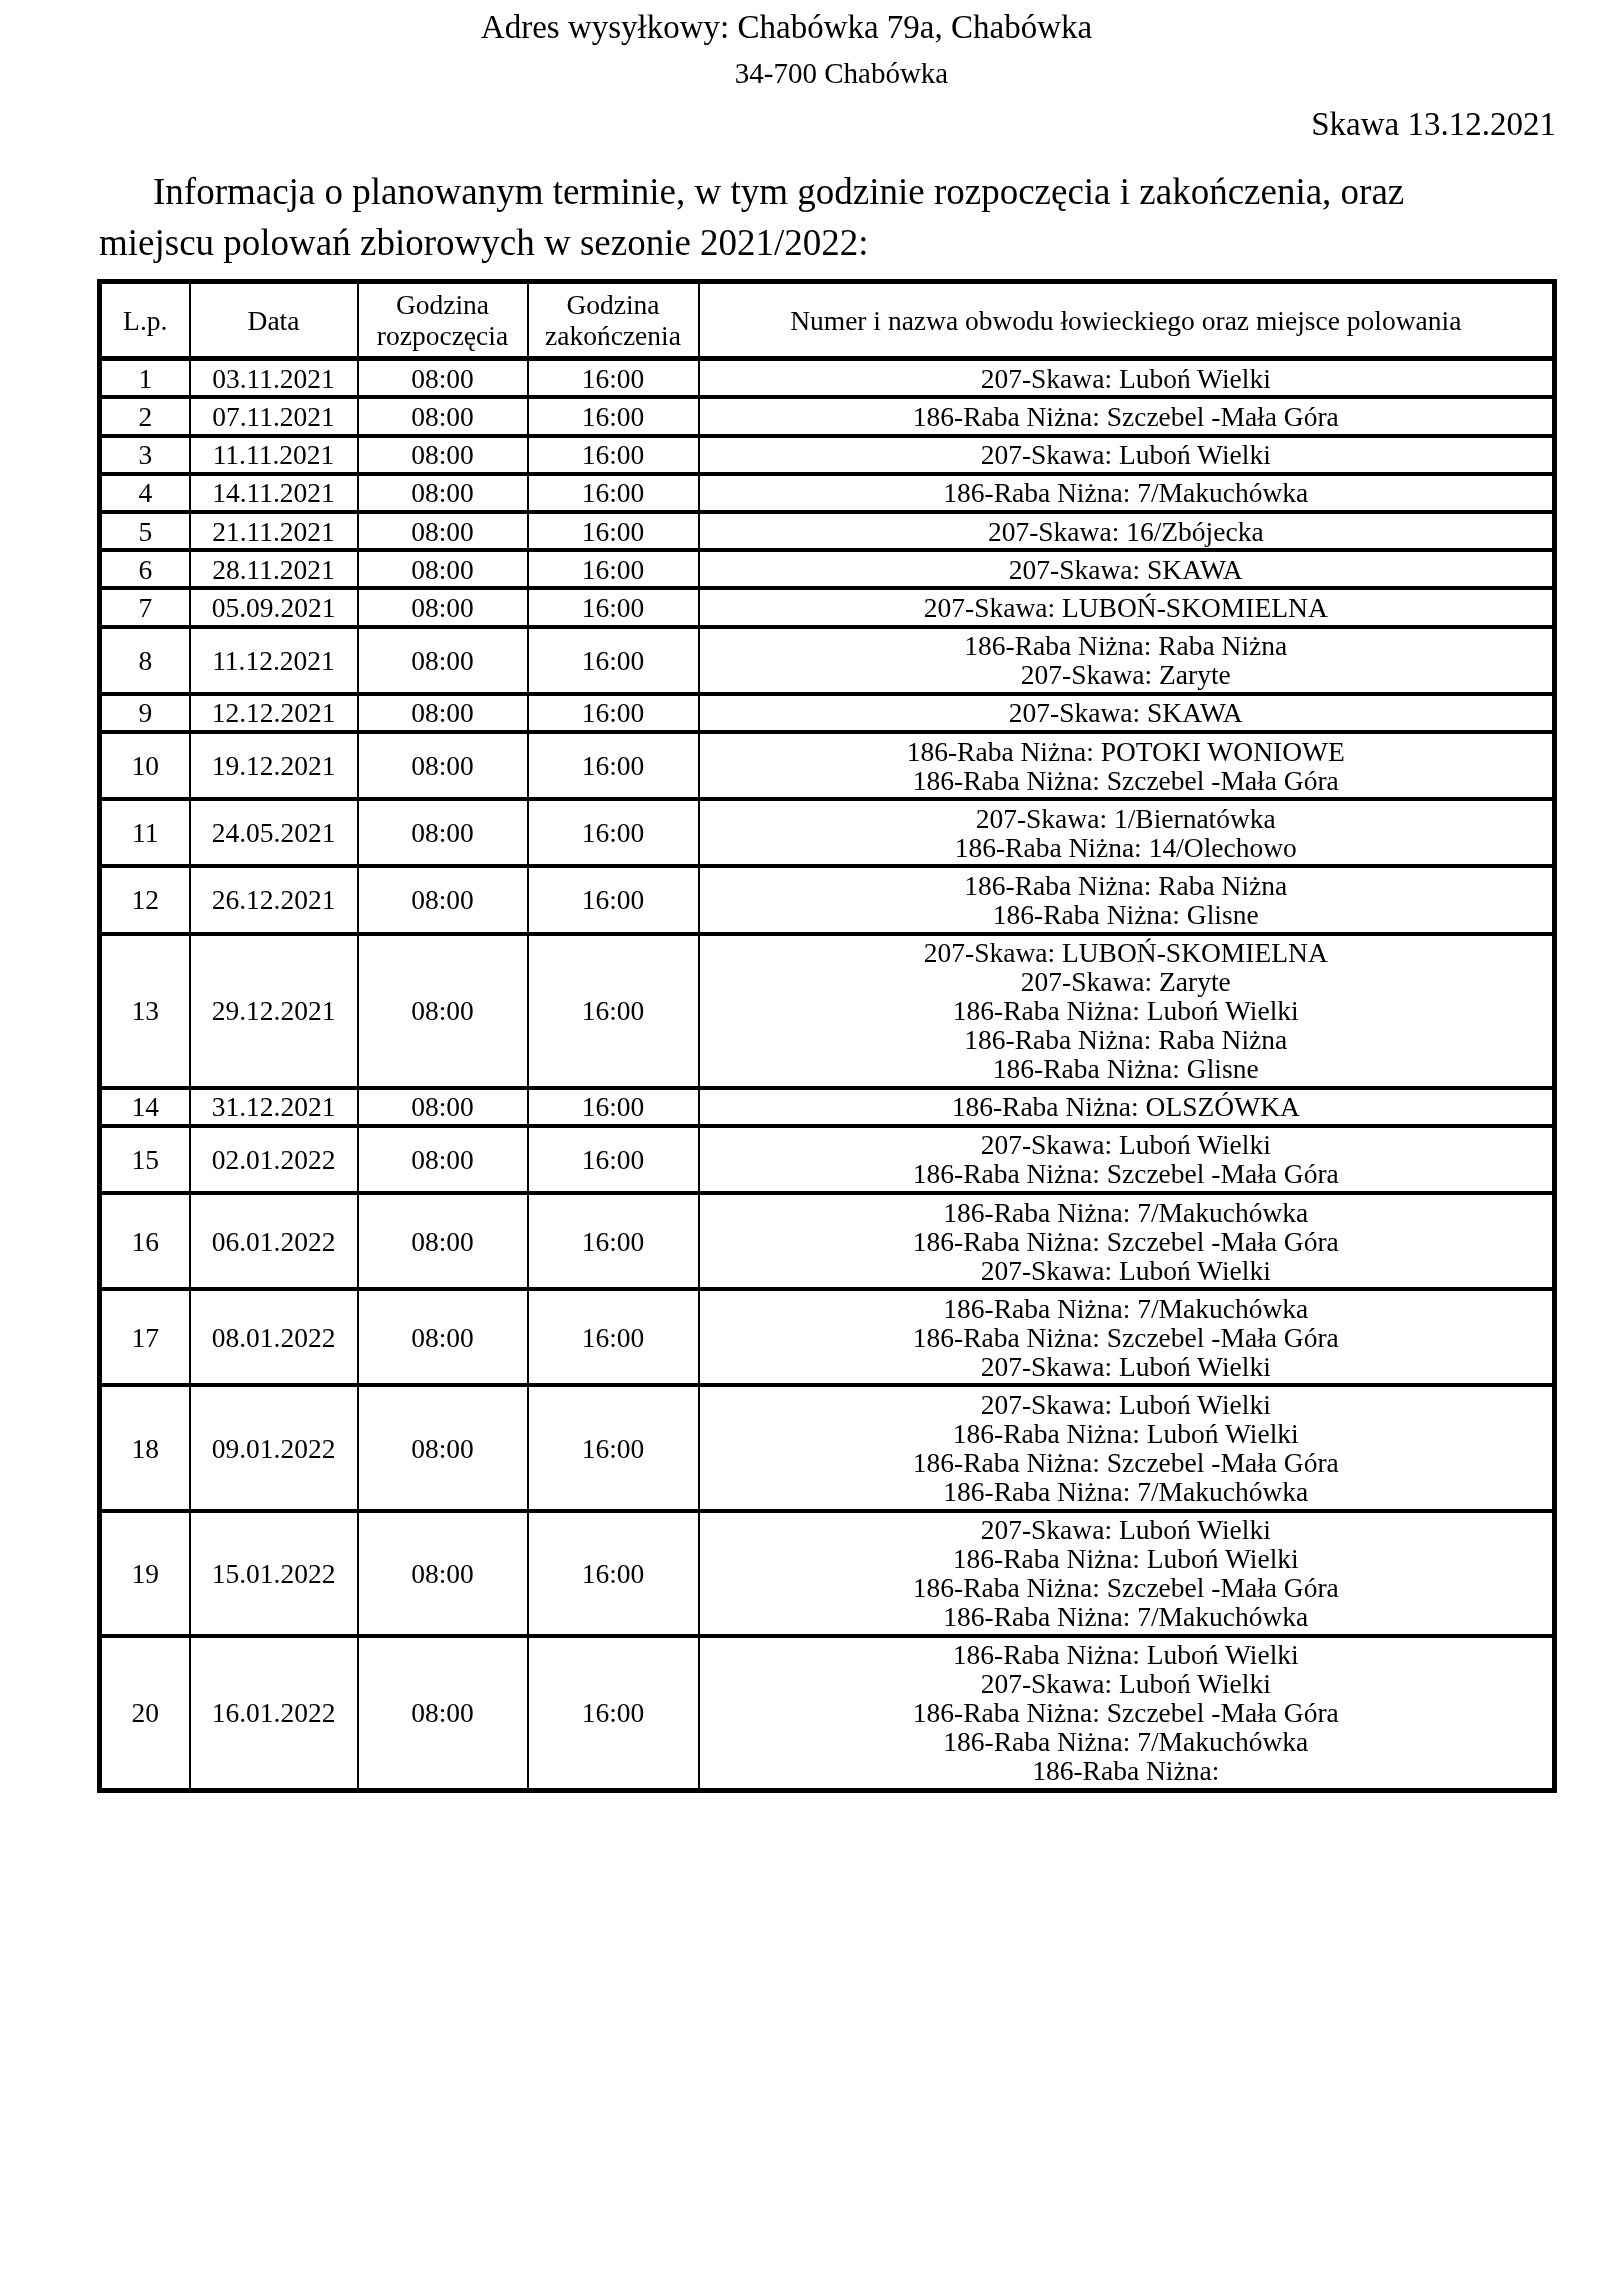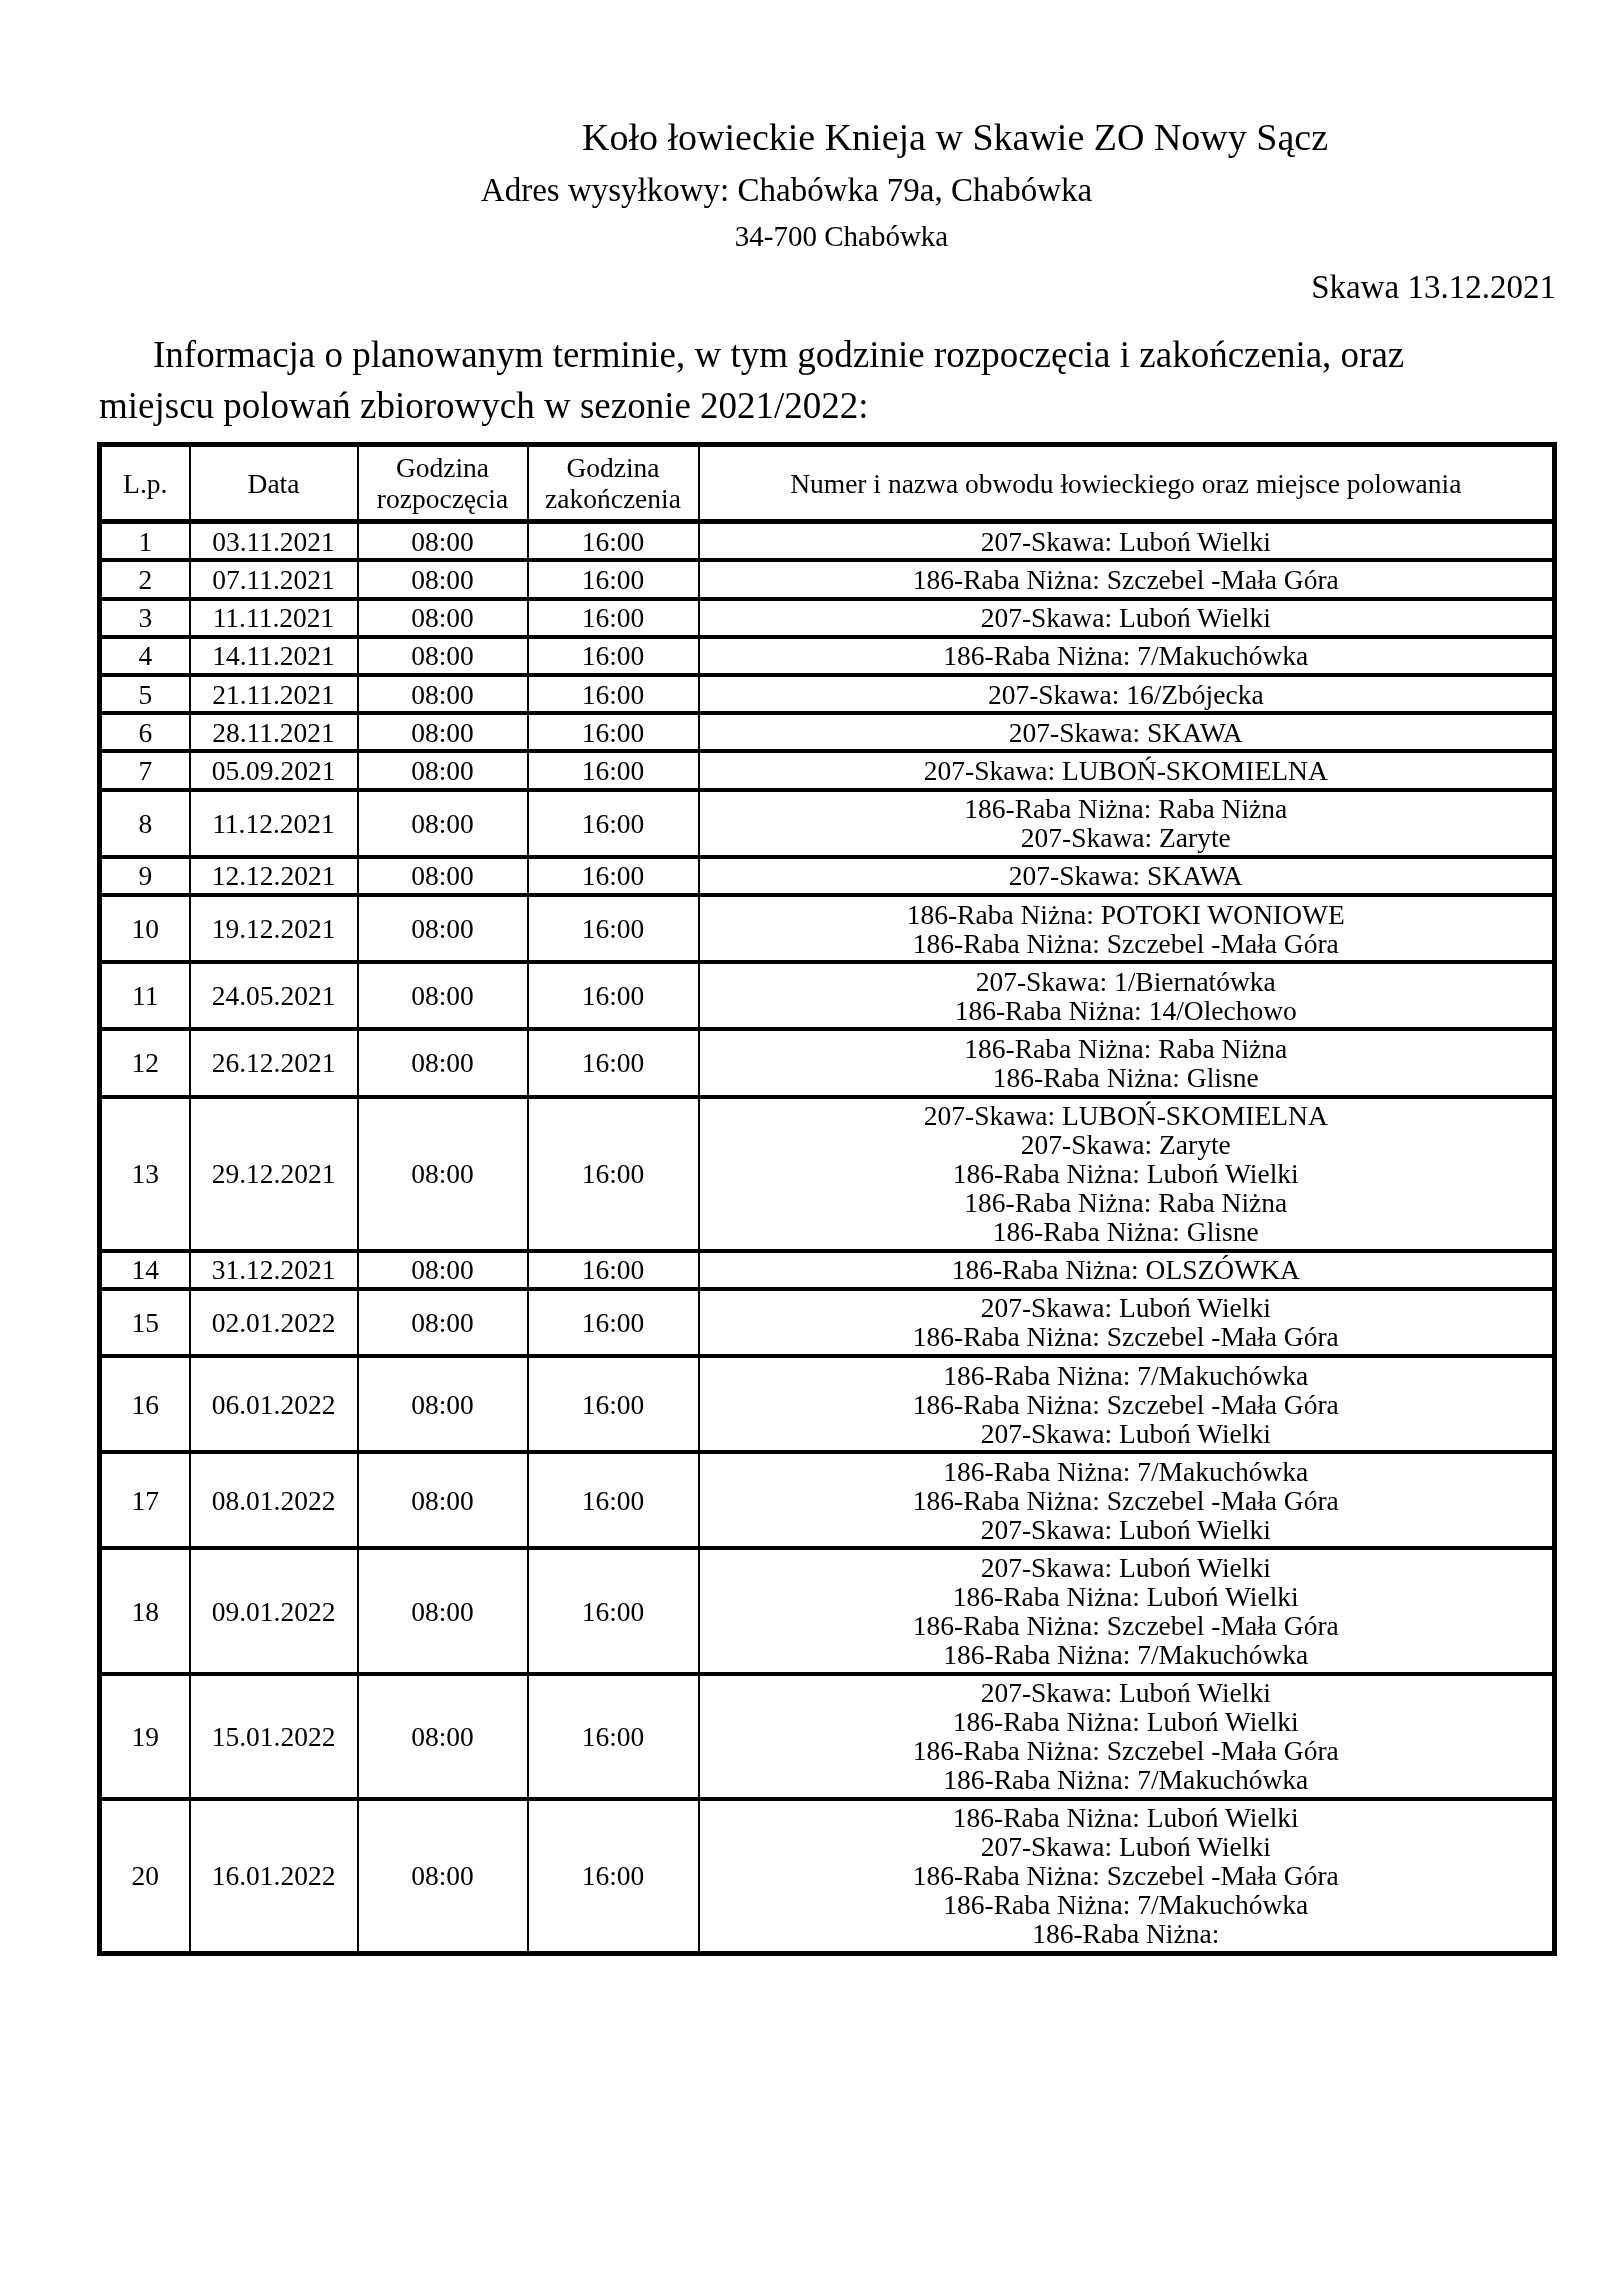--- a/index.html
+++ b/index.html
@@ -88,21 +88,20 @@
   .col-start { width: 170px; }
   .col-end   { width: 171px; }
   .col-place { width: 856px; }
   .place-line { text-align: center; }
 </style>
 </head>
 <body>
 
 <div class="page">
 
-  <h1 class="doc-title">Koło łowieckie Knieja w Skawie ZO Nowy Sącz</h1>
 
   <div class="addr-line-1">Adres wysyłkowy: Chabówka 79a, Chabówka</div>
 
   <div class="addr-line-2">34-700 Chabówka</div>
 
   <div class="place-date">Skawa 13.12.2021</div>
 
   <p class="intro">Informacja o planowanym terminie, w tym godzinie rozpoczęcia i zakończenia, oraz miejscu polowań zbiorowych w sezonie 2021/2022:</p>
 
   <table class="schedule">

